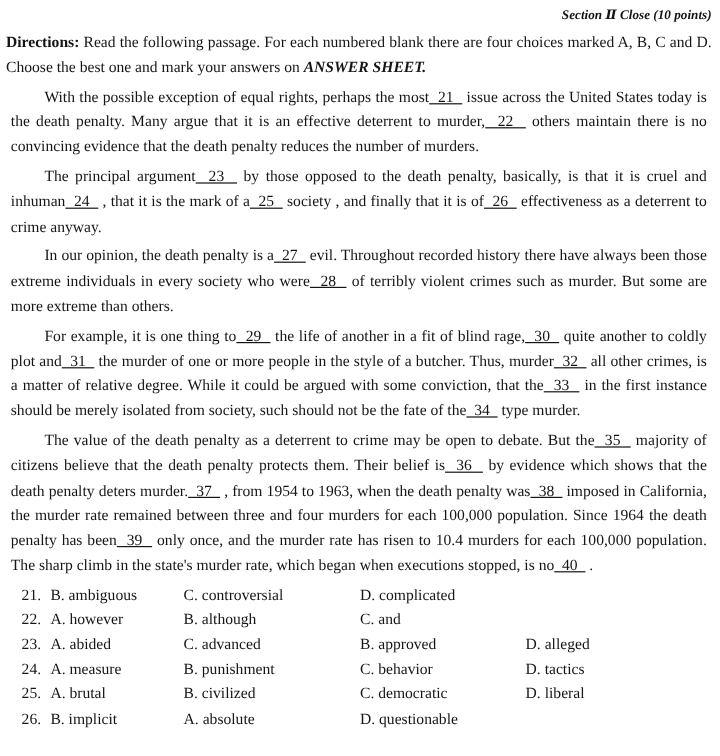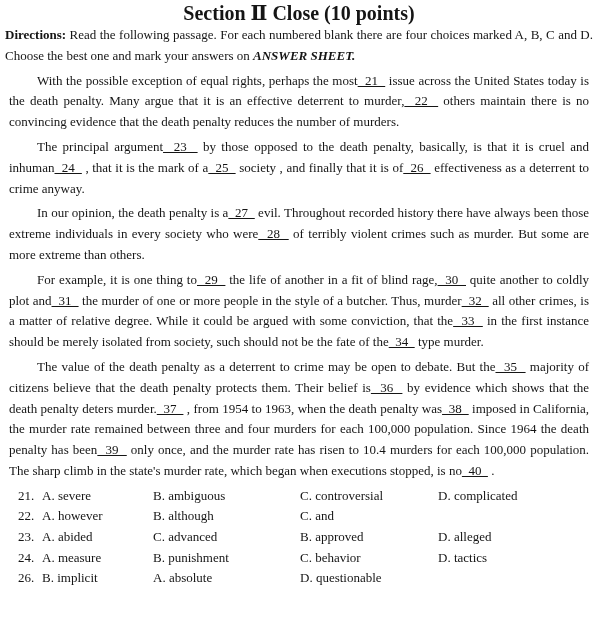--- a/index.html
+++ b/index.html
@@ -13,24 +13,25 @@
     box-sizing: border-box;
     padding: 3px 7px 0 5px;
     overflow: hidden;
     color: #151515;
     font-family: "Liberation Serif", "DejaVu Serif", serif;
     font-size: 13px;
     line-height: 20.8px;
   }
   .title {
     margin: 0 0 1px 0;
-    text-align: center;
+    text-align: right;
     font-weight: bold;
-    font-size: 20px;
+    font-size: 11px;
     line-height: 21px;
+    font-style: italic;
   }
   .directions {
     margin: 0;
     text-align: justify;
   }
   .para {
     margin: 4px;
     text-align: justify;
     text-indent: 28px;
   }
@@ -61,21 +62,20 @@
     <p class="para"><span class="seg">With the possible exception of equal rights, perhaps the most</span><span class="blank">&nbsp;&nbsp;21&nbsp;&nbsp;</span><span class="seg"> issue across the United States today is the death penalty. Many argue that it is an effective deterrent to murder,</span><span class="blank">&nbsp;&nbsp;22&nbsp;&nbsp;</span><span class="seg"> others maintain there is no convincing evidence that the death penalty reduces the number of murders.</span></p>
     <p class="para"><span class="seg">The principal argument</span><span class="blank">&nbsp;&nbsp;23&nbsp;&nbsp;</span><span class="seg"> by those opposed to the death penalty, basically, is that it is cruel and inhuman</span><span class="blank">&nbsp;&nbsp;24&nbsp;&nbsp;</span><span class="seg"> , that it is the mark of a</span><span class="blank">&nbsp;&nbsp;25&nbsp;&nbsp;</span><span class="seg"> society , and finally that it is of</span><span class="blank">&nbsp;&nbsp;26&nbsp;&nbsp;</span><span class="seg"> effectiveness as a deterrent to crime anyway.</span></p>
     <p class="para"><span class="seg">In our opinion, the death penalty is a</span><span class="blank">&nbsp;&nbsp;27&nbsp;&nbsp;</span><span class="seg"> evil. Throughout recorded history there have always been those extreme individuals in every society who were</span><span class="blank">&nbsp;&nbsp;28&nbsp;&nbsp;</span><span class="seg"> of terribly violent crimes such as murder. But some are more extreme than others.</span></p>
     <p class="para"><span class="seg">For example, it is one thing to</span><span class="blank">&nbsp;&nbsp;29&nbsp;&nbsp;</span><span class="seg"> the life of another in a fit of blind rage,</span><span class="blank">&nbsp;&nbsp;30&nbsp;&nbsp;</span><span class="seg"> quite another to coldly plot and</span><span class="blank">&nbsp;&nbsp;31&nbsp;&nbsp;</span><span class="seg"> the murder of one or more people in the style of a butcher. Thus, murder</span><span class="blank">&nbsp;&nbsp;32&nbsp;&nbsp;</span><span class="seg"> all other crimes, is a matter of relative degree. While it could be argued with some conviction, that the</span><span class="blank">&nbsp;&nbsp;33&nbsp;&nbsp;</span><span class="seg"> in the first instance should be merely isolated from society, such should not be the fate of the</span><span class="blank">&nbsp;&nbsp;34&nbsp;&nbsp;</span><span class="seg"> type murder.</span></p>
     <p class="para"><span class="seg">The value of the death penalty as a deterrent to crime may be open to debate. But the</span><span class="blank">&nbsp;&nbsp;35&nbsp;&nbsp;</span><span class="seg"> majority of citizens believe that the death penalty protects them. Their belief is</span><span class="blank">&nbsp;&nbsp;36&nbsp;&nbsp;</span><span class="seg"> by evidence which shows that the death penalty deters murder.</span><span class="blank">&nbsp;&nbsp;37&nbsp;&nbsp;</span><span class="seg"> , from 1954 to 1963, when the death penalty was</span><span class="blank">&nbsp;&nbsp;38&nbsp;&nbsp;</span><span class="seg"> imposed in California, the murder rate remained between three and four murders for each 100,000 population. Since 1964 the death penalty has been</span><span class="blank">&nbsp;&nbsp;39&nbsp;&nbsp;</span><span class="seg"> only once, and the murder rate has risen to 10.4 murders for each 100,000 population. The sharp climb in the state's murder rate, which began when executions stopped, is no</span><span class="blank">&nbsp;&nbsp;40&nbsp;&nbsp;</span><span class="seg"> .</span></p>
   </div>
 
 <div class="questions">
     <div class="qrow">
       <span>21.</span>
-      <span>A. severe</span>
       <span>B. ambiguous</span>
       <span>C. controversial</span>
       <span>D. complicated</span>
     </div>
     <div class="qrow">
       <span>22.</span>
       <span>A. however</span>
       <span>B. although</span>
       <span>C. and</span>
     </div>
@@ -87,18 +87,25 @@
       <span>D. alleged</span>
     </div>
     <div class="qrow">
       <span>24.</span>
       <span>A. measure</span>
       <span>B. punishment</span>
       <span>C. behavior</span>
       <span>D. tactics</span>
     </div>
     <div class="qrow">
+      <span>25.</span>
+      <span>A. brutal</span>
+      <span>B. civilized</span>
+      <span>C. democratic</span>
+      <span>D. liberal</span>
+    </div>
+    <div class="qrow">
       <span>26.</span>
       <span>B. implicit</span>
       <span>A. absolute</span>
       <span>D. questionable</span>
     </div>
   </div>
 
 </body></html>

